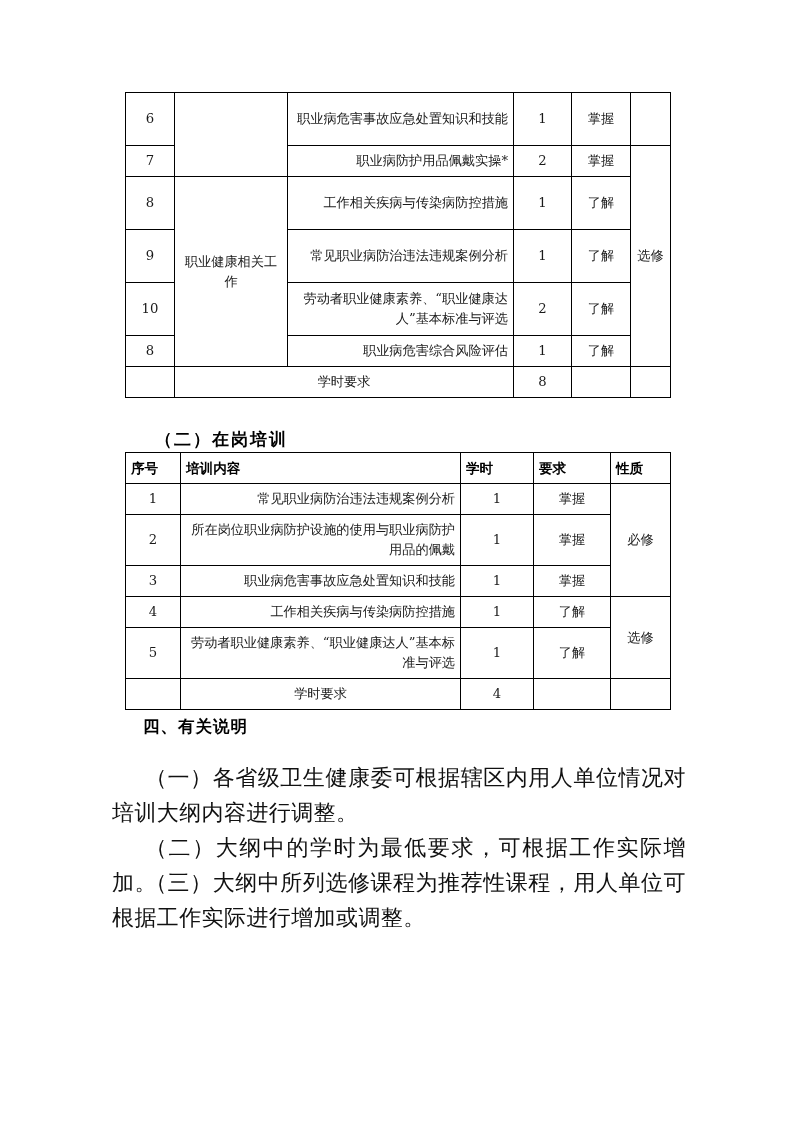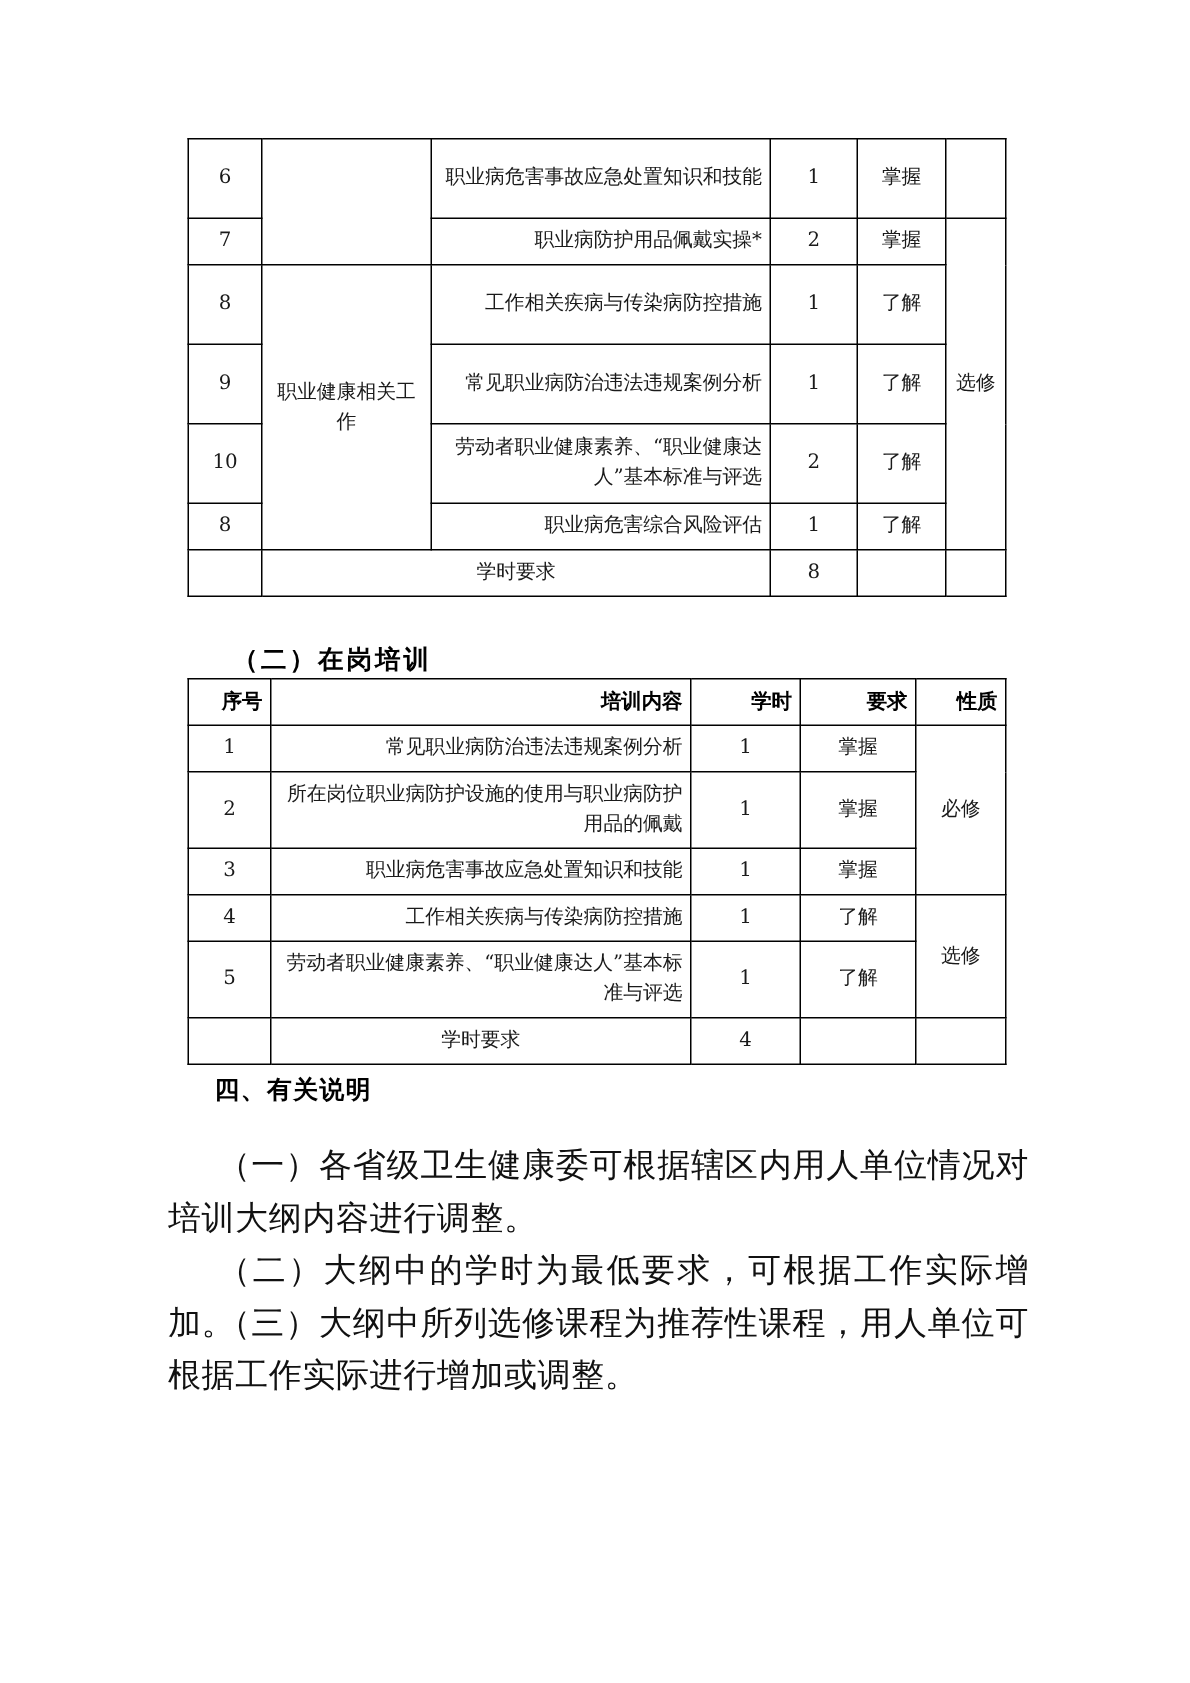--- a/index.html
+++ b/index.html
@@ -38,21 +38,21 @@
     padding: 3px 5px;
     font-size: 13.2px;
     line-height: 1.5;
     vertical-align: middle;
     font-weight: normal;
     color: #1a1a1a;
   }
   .c-center { text-align: center; }
   .c-left   { text-align: right; }
   .hdr td {
-    text-align: right;
+    text-align: left;
     font-weight: bold;
     color: #000;
     font-size: 13.6px;
   }
   .num-cell { font-family: "DejaVu Serif", "Liberation Serif", serif; }
 
   
   #table-one {
     left: 125px;
     top: 92px;

